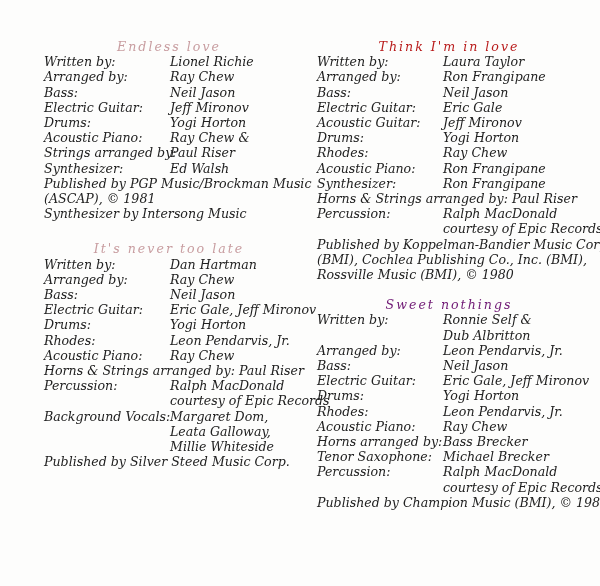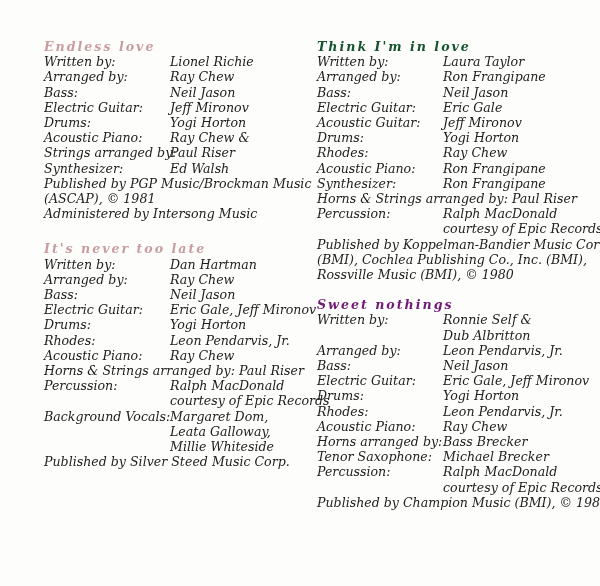--- a/index.html
+++ b/index.html
@@ -24,22 +24,23 @@
     top: 39px;
   }
   .col-left  { left: 44px;  width: 250px; }
   .col-right { left: 317px; width: 264px; }
 
   .section { width: 100%; }
   .col-left  .section + .section { margin-top: 20px; }
   .col-right .section + .section { margin-top: 15px; }
 
   .song-title {
+    text-align: center;
     letter-spacing: 2px;
-    font-weight: bold;
+    font-weight: normal;
   }
   .credit-row { display: flex; gap: 12px; }
   .credit-label {
     flex: 0 0 112px;
     width: 112px;
     white-space: nowrap;
   }
   .credit-value {
     flex: 1;
     padding-left: 2px;
@@ -81,21 +82,21 @@
         <div class="credit-row">
           <span class="credit-label">Strings arranged by:</span>
           <span class="credit-value">Paul Riser</span>
         </div>
         <div class="credit-row">
           <span class="credit-label">Synthesizer:</span>
           <span class="credit-value">Ed Walsh</span>
         </div>
         <div class="wide-line">Published by PGP Music/Brockman Music</div>
         <div class="wide-line">(ASCAP), © 1981</div>
-        <div class="wide-line">Administered by Intersong Music</div>
+        <div class="wide-line">Synthesizer by Intersong Music</div>
       </div>
       <div class="section">
         <div class="song-title" style="color: rgb(200, 157, 160);">It's never too late</div>
         <div class="credit-row">
           <span class="credit-label">Written by:</span>
           <span class="credit-value">Dan Hartman</span>
         </div>
         <div class="credit-row">
           <span class="credit-label">Arranged by:</span>
           <span class="credit-value">Ray Chew</span>
@@ -139,21 +140,21 @@
         </div>
         <div class="credit-row">
           <span class="credit-label"></span>
           <span class="credit-value">Millie Whiteside</span>
         </div>
         <div class="wide-line">Published by Silver Steed Music Corp.</div>
       </div>
     </div>
   <div class="col col-right">
       <div class="section">
-        <div class="song-title" style="color: #14532d;">Think I'm in love</div>
+        <div class="song-title" style="color: #b91c1c;">Think I'm in love</div>
         <div class="credit-row">
           <span class="credit-label">Written by:</span>
           <span class="credit-value">Laura Taylor</span>
         </div>
         <div class="credit-row">
           <span class="credit-label">Arranged by:</span>
           <span class="credit-value">Ron Frangipane</span>
         </div>
         <div class="credit-row">
           <span class="credit-label">Bass:</span>

